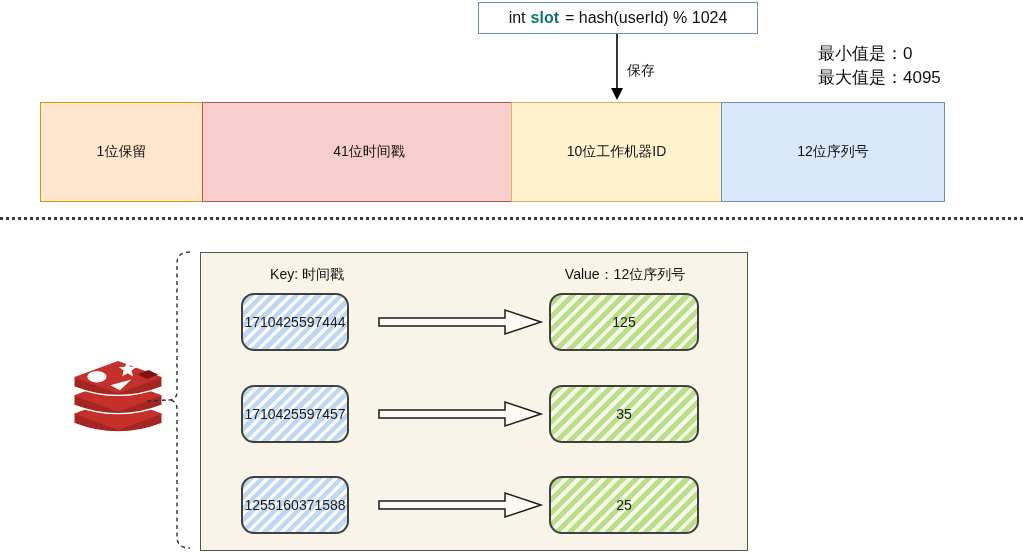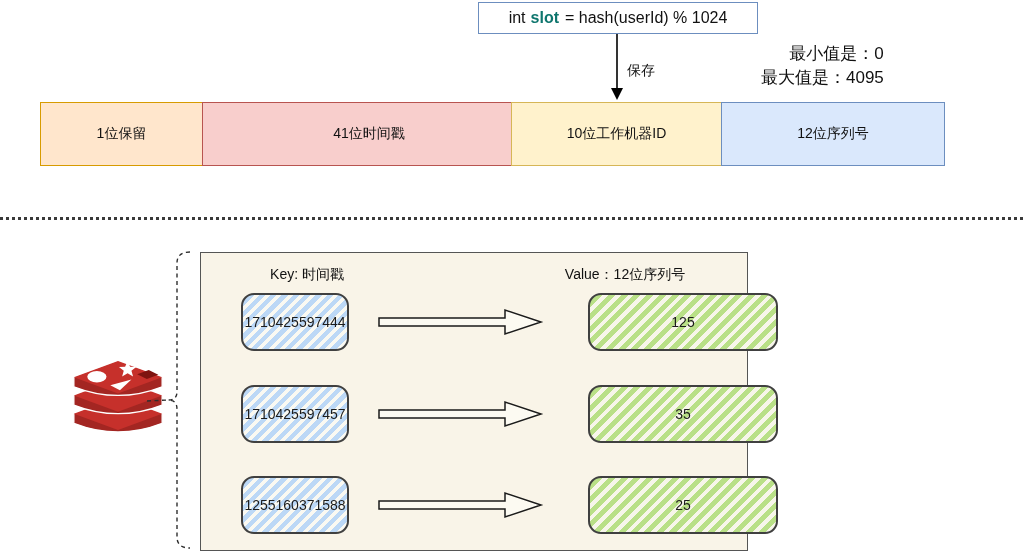--- a/index.html
+++ b/index.html
@@ -14,26 +14,26 @@
     display:flex; align-items:center; justify-content:center;
     font-size:16px; white-space:nowrap;
   }
   .formula-box .kw { color:#0f766e; font-weight:bold; margin:0 6px 0 5px; }
 
   
   .save-arrow { position:absolute; left:608px; top:34px; }
   .save-label { position:absolute; left:627px; top:62px; font-size:14px; }
 
   
-  .range-text { position:absolute; left:761px; top:42px; font-size:17px; line-height:24px;text-align:right; }
+  .range-text { position:absolute; left:818px; top:42px; font-size:17px; line-height:24px; }
 
   
   .bit-bar { position:absolute; left:40px; top:102px; height:90px; display:flex; }
   .bit-seg {
-    height:64px; display:flex; align-items:center; justify-content:center;
+    height:100px; display:flex; align-items:center; justify-content:center;
     font-size:14px; border:1px solid #000;
   }
   .bit-seg + .bit-seg { margin-left:-1px; }
   .seg-0 { width:163px; background:#FFE6CC; border-color:#D79B00; }
   .seg-1 { width:310px; background:#F8CECC; border-color:#B85450;padding-left:24px; }
   .seg-2 { width:211px; background:#FFF2CC; border-color:#D6B656; }
   .seg-3 { width:224px; background:#DAE8FC; border-color:#6C8EBF;justify-content:center; }
 
   
   .divider { position:absolute; left:0; top:217px; width:1023px; border-top:3px dotted #3a3a3a; }
@@ -53,23 +53,22 @@
 
   .cell {
     position:absolute; height:58px; border:2px solid #404040; border-radius:13px;
     display:flex; align-items:center; justify-content:center; font-size:14px; color:#1c1c1c;
   }
   .key-cell {
     left:40px; width:108px;
     background:repeating-linear-gradient(135deg,#faf9f2 0 3.5px,#bcd8f6 3.5px 8px);
   }
   .value-cell {
-    left:348px; width:190px;
+    left:348px; width:150px;
     background:repeating-linear-gradient(135deg,#f7f6ea 0 4px,#b9e087 4px 9px);
-    margin-left:39px;
   }
   .row-0 { top:40px; } .row-1 { top:132px; } .row-2 { top:223px; }
   .row-arrow { position:absolute; left:176px; }
   .arr-0 { top:54px; } .arr-1 { top:146px; } .arr-2 { top:237px; }
 </style>
 </head>
 <body>
 
 <div id="stage">
 

